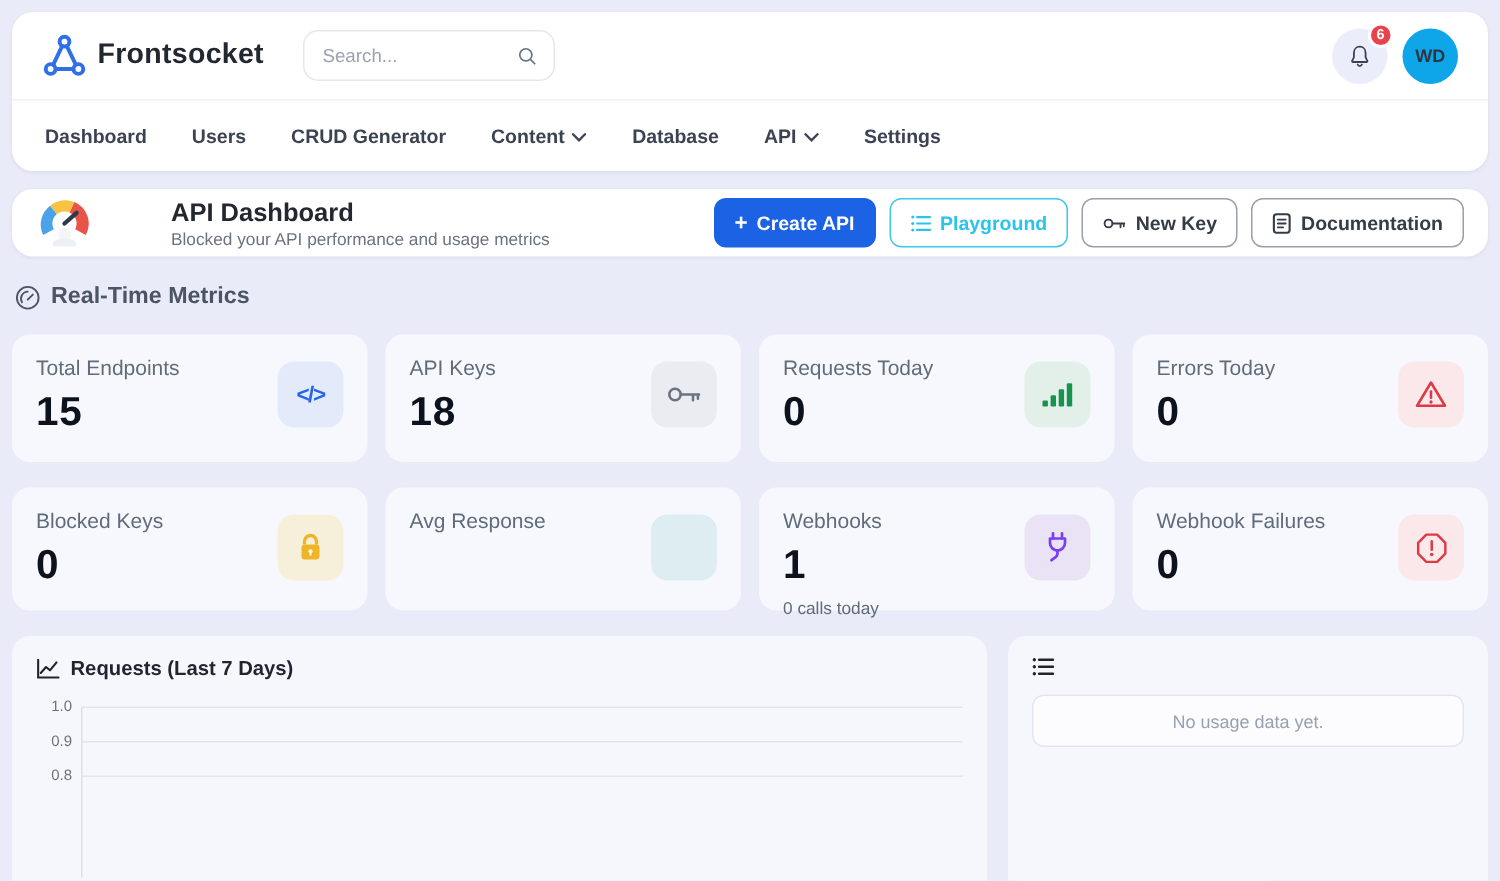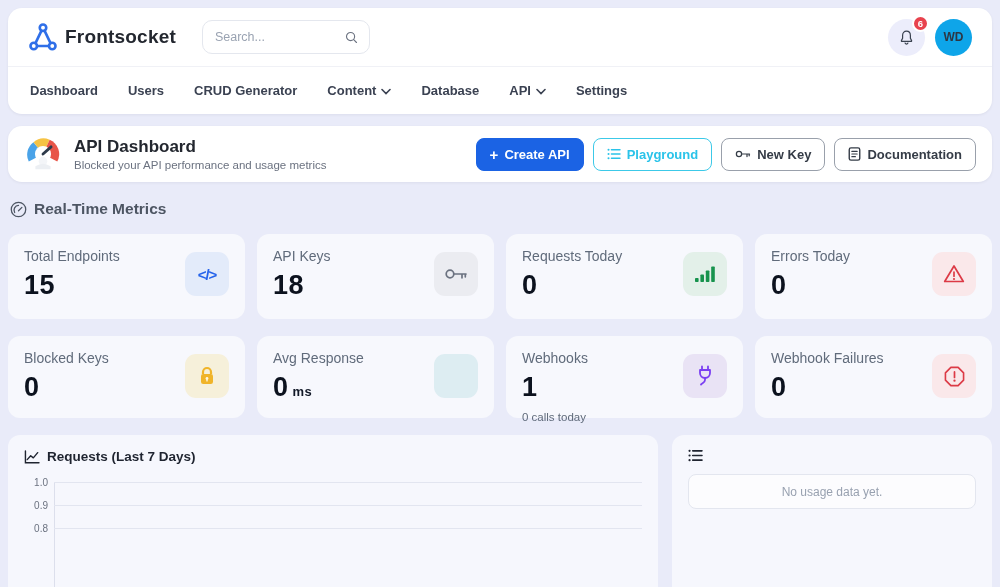--- a/index.html
+++ b/index.html
@@ -72,22 +72,23 @@
     text-decoration: none; cursor: pointer;
   }
   .chev { display: inline-flex; margin-top: 1px; }
 
   
   .banner {
     background: #ffffff;
     border-radius: 14px;
     box-shadow: 0 1px 3px rgba(16,24,40,.06);
     display: flex; align-items: center;
-    height: 56px; padding: 0 16px;
+    height: 45px; padding: 0 16px;
     margin-bottom: 18px;
+    gap: 40px;
   }
   .banner-icon { width: 38px; height: 38px; flex: 0 0 auto; }
   .banner-text { margin-left: 12px; }
   .banner-title { font-size: 17px; font-weight: 700; color: #23272f; }
   .banner-sub { font-size: 11.5px; color: #6b7280; margin-top: 2px; }
   .banner-actions { margin-left: auto; display: flex; align-items: center; gap: 9px; }
   .btn {
     display: inline-flex; align-items: center; gap: 6px;
     height: 33px; padding: 0 13px;
     border-radius: 8px; font-size: 13px; font-weight: 600;
@@ -385,23 +386,20 @@
           <rect x="3" y="8" width="12" height="10" rx="2.2" fill="#f0b429"></rect>
           <circle cx="9" cy="12.5" r="1.4" fill="#fff7e0"></circle>
           <rect x="8.3" y="13" width="1.4" height="2.6" rx="0.7" fill="#fff7e0"></rect>
         </svg>
       </div>
     </div>
 
     <div class="metric-card">
       <div>
         <div class="metric-label">Avg Response</div>
-        <div class="metric-value">
-          <span>0</span><span class="metric-unit">ms</span>
-        </div>
       </div>
       <div class="icon-sq" style="background:#ddedf2;"></div>
     </div>
 
     <div class="metric-card">
       <div>
         <div class="metric-label">Webhooks</div>
         <div class="metric-value">1</div>
         <div class="metric-sub">0 calls today</div>
       </div>

